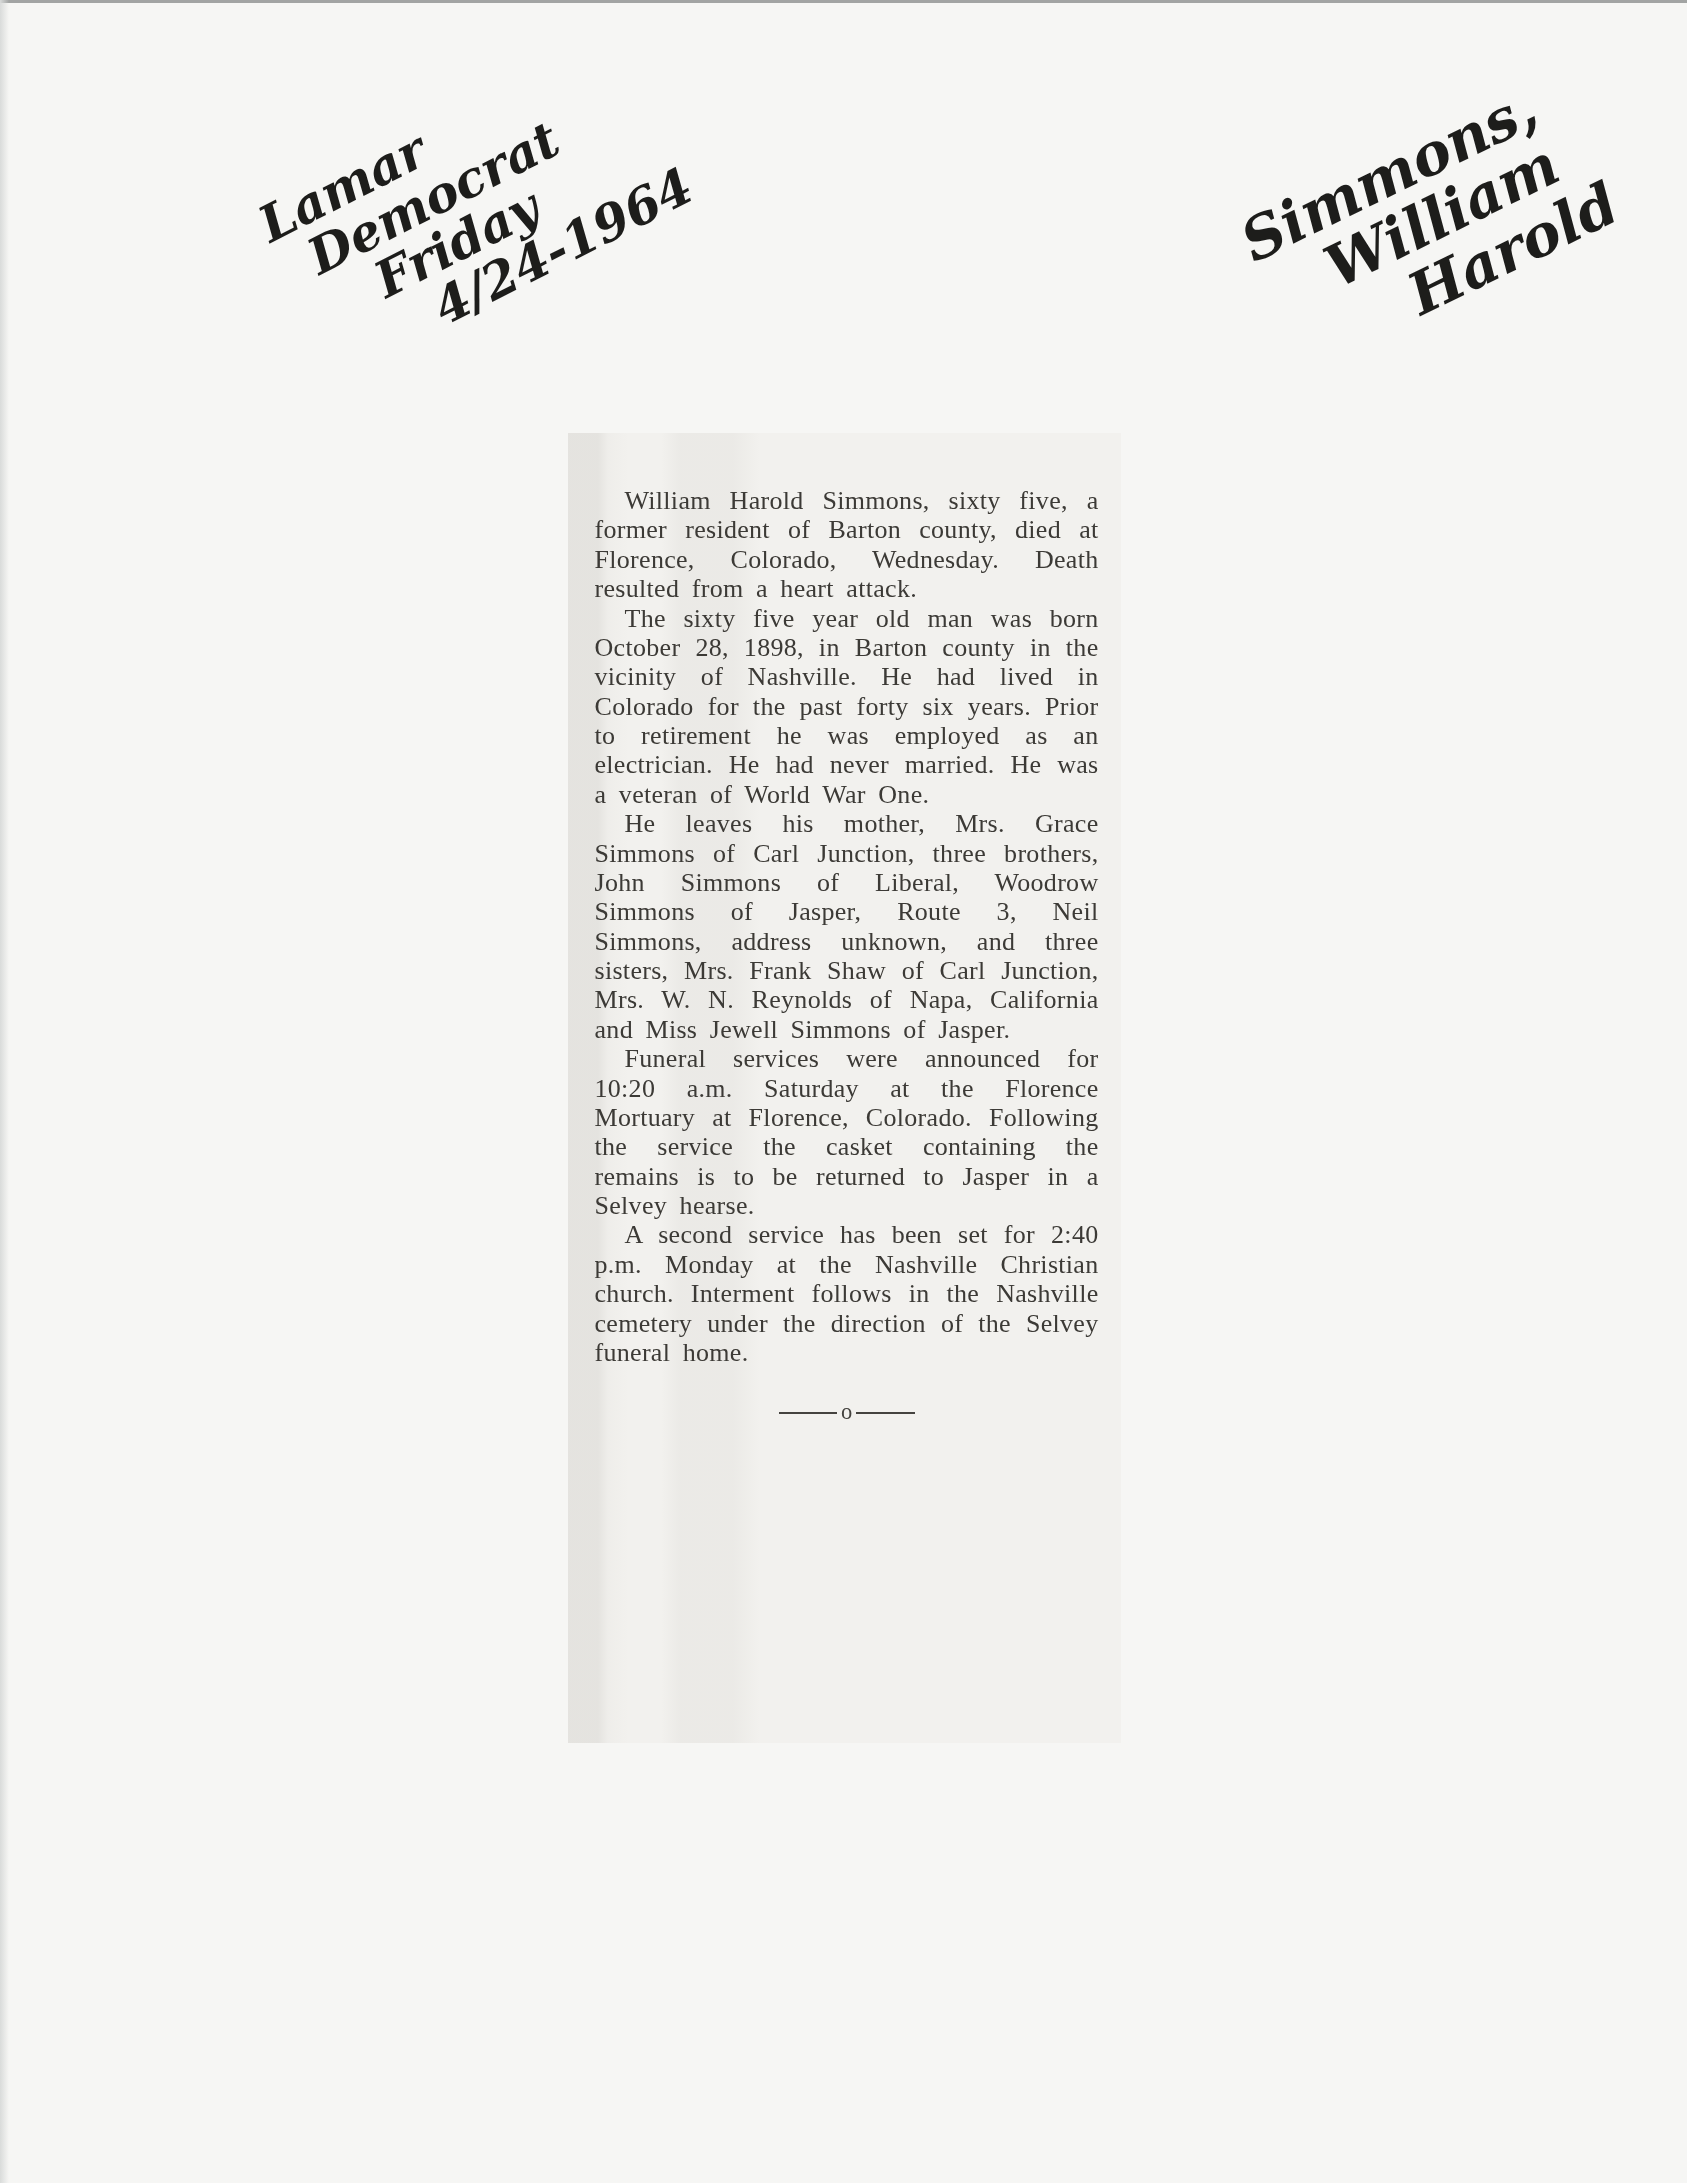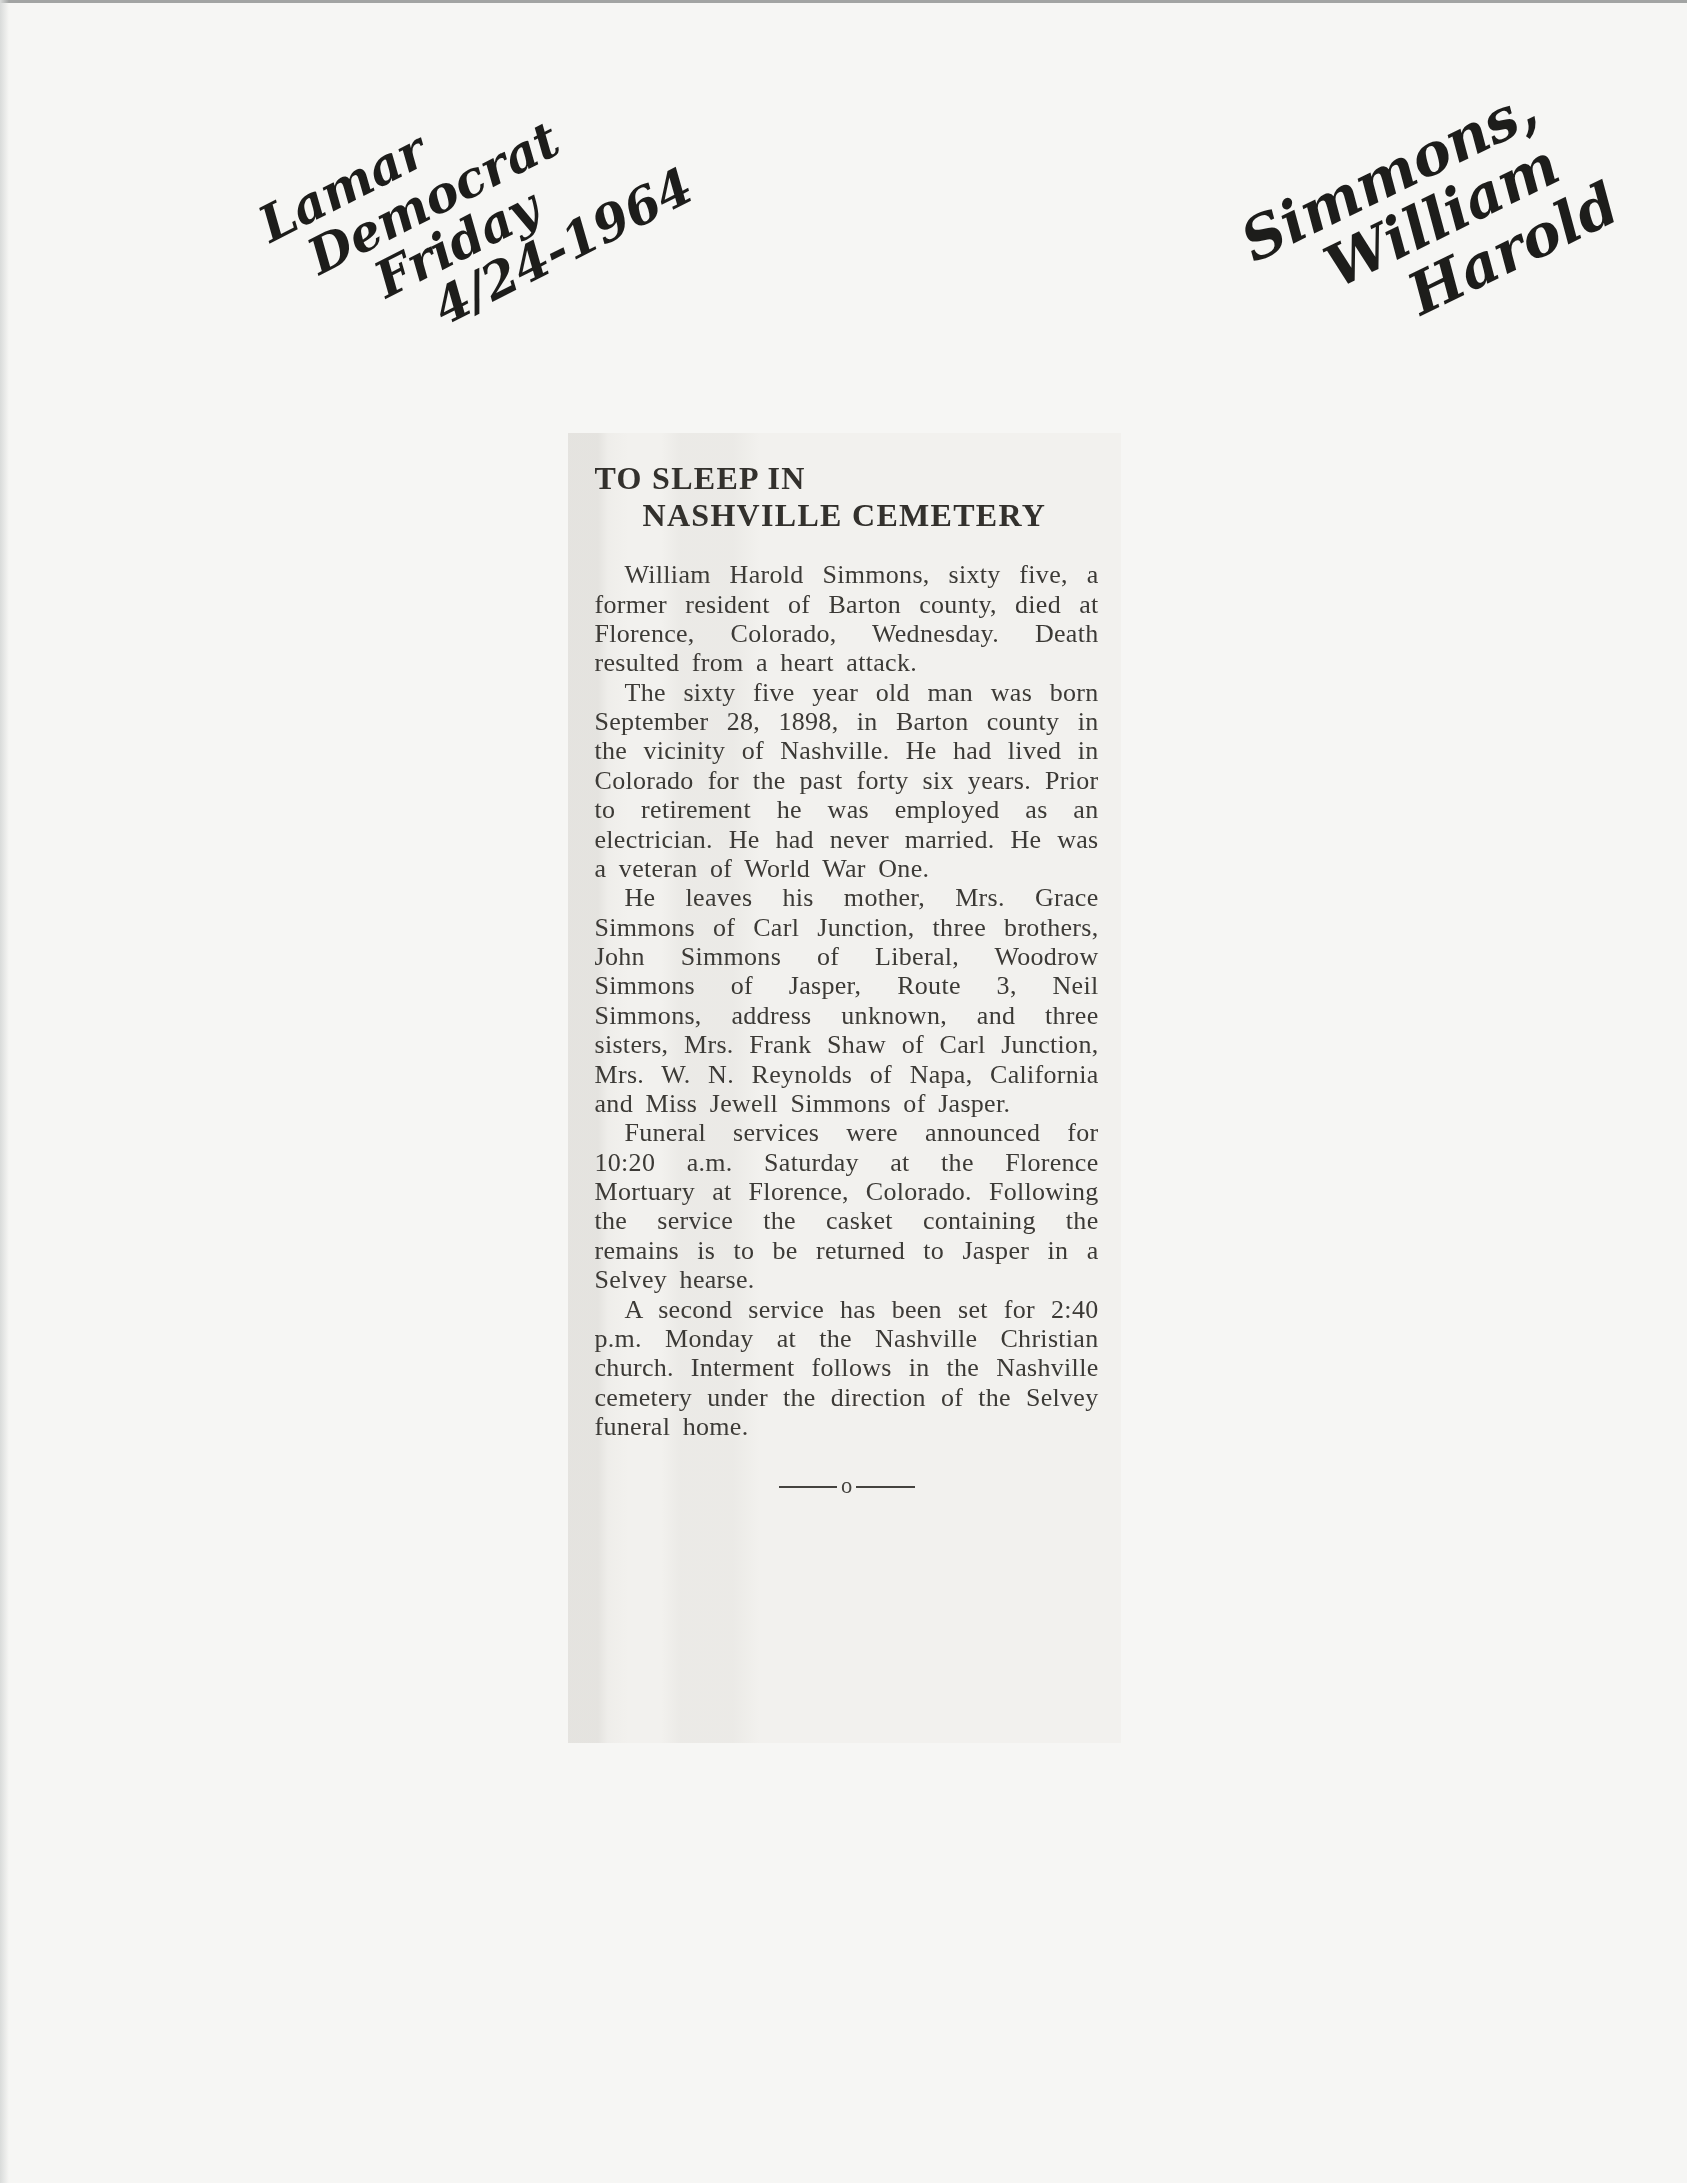--- a/index.html
+++ b/index.html
@@ -112,27 +112,23 @@
     <div class="hw-line">4/24-1964</div>
   </div>
 
   <div class="handwriting hw-right">
     <div class="hw-line">Simmons,</div>
     <div class="hw-line">William</div>
     <div class="hw-line">Harold</div>
   </div>
 
   <div class="clipping">
-    <div class="headline">
-      <span class="hl1">TO SLEEP IN</span>
-      <span class="hl2">NASHVILLE CEMETERY</span>
-    </div>
     <div class="bodytext">
       <p>William Harold Simmons, sixty five, a former resident of Barton county, died at Florence, Colorado, Wednesday. Death resulted from a heart attack.</p>
-      <p>The sixty five year old man was born September 28, 1898, in Barton county in the vicinity of Nashville. He had lived in Colorado for the past forty six years. Prior to retirement he was employed as an electrician. He had never married. He was a veteran of World War One.</p>
+      <p>The sixty five year old man was born October 28, 1898, in Barton county in the vicinity of Nashville. He had lived in Colorado for the past forty six years. Prior to retirement he was employed as an electrician. He had never married. He was a veteran of World War One.</p>
       <p>He leaves his mother, Mrs. Grace Simmons of Carl Junction, three brothers, John Simmons of Liberal, Woodrow Simmons of Jasper, Route 3, Neil Simmons, address unknown, and three sisters, Mrs. Frank Shaw of Carl Junction, Mrs. W. N. Reynolds of Napa, California and Miss Jewell Simmons of Jasper.</p>
       <p>Funeral services were announced for 10:20 a.m. Saturday at the Florence Mortuary at Florence, Colorado. Following the service the casket containing the remains is to be returned to Jasper in a Selvey hearse.</p>
       <p>A second service has been set for 2:40 p.m. Monday at the Nashville Christian church. Interment follows in the Nashville cemetery under the direction of the Selvey funeral home.</p>
     </div>
     <div class="divider">
       <span class="rule"></span>
       <span class="oglyph">o</span>
       <span class="rule"></span>
     </div>
   </div>

